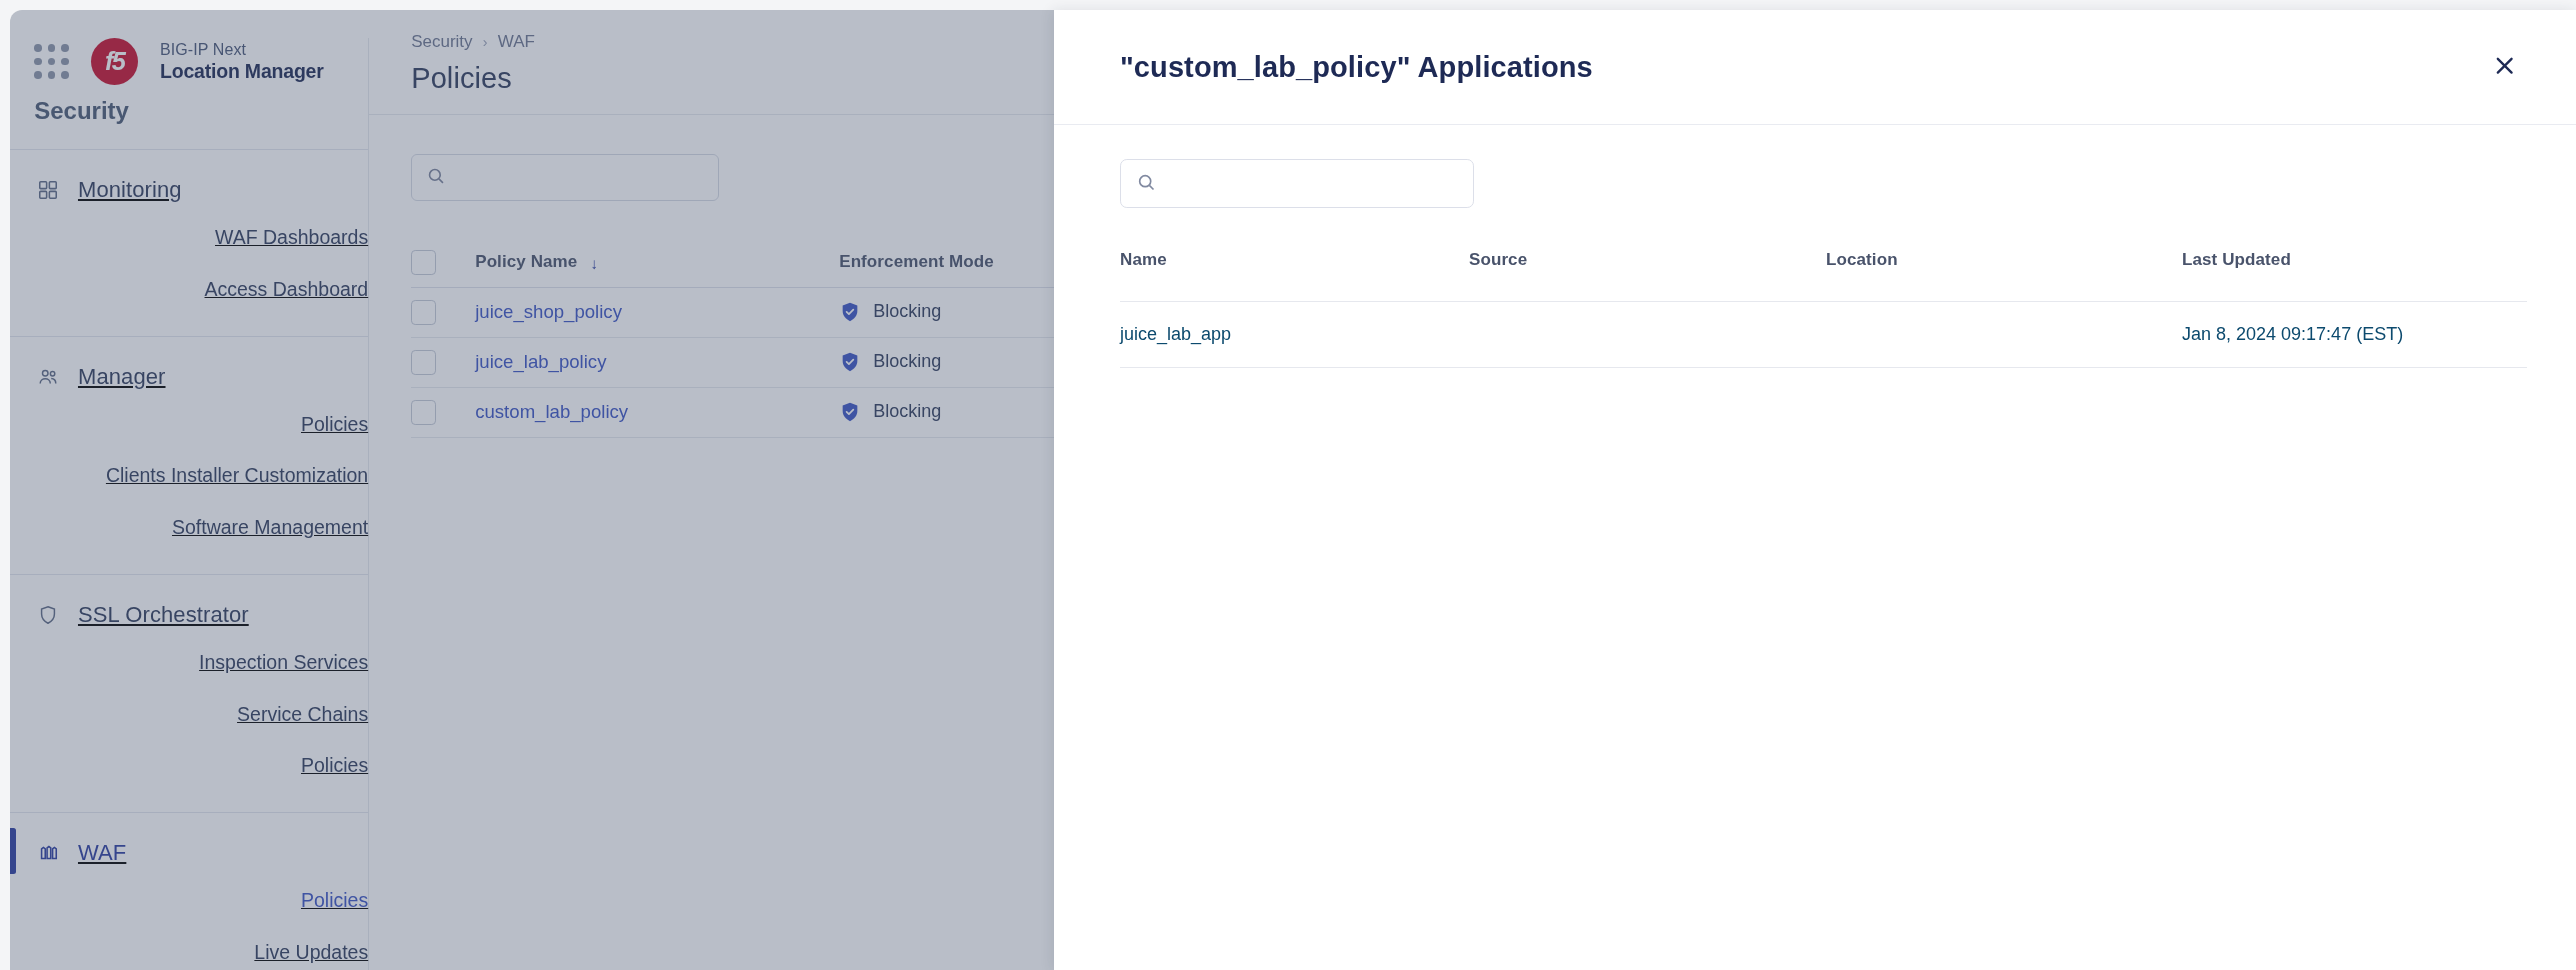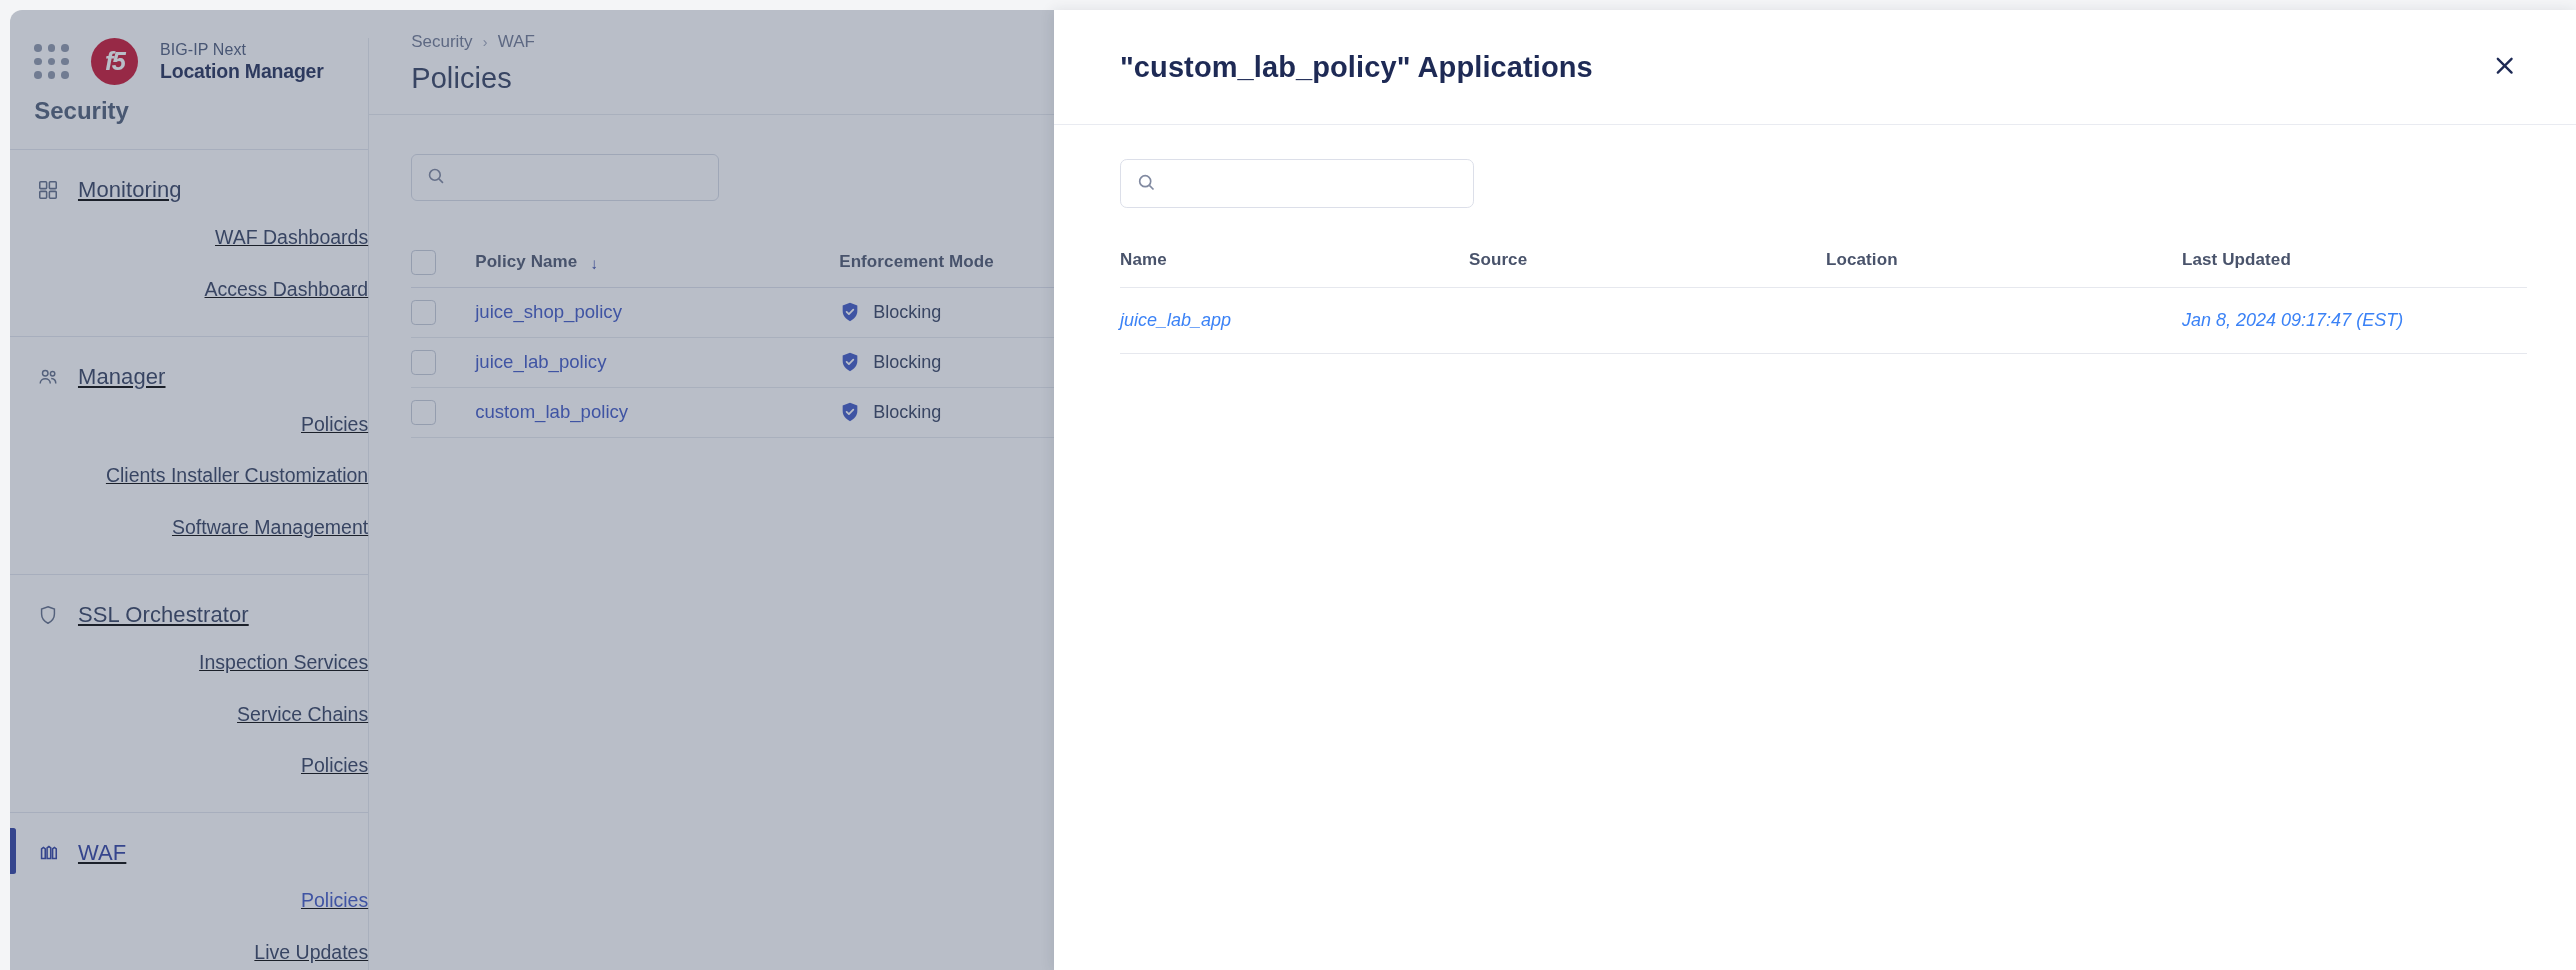--- a/index.html
+++ b/index.html
@@ -201,21 +201,21 @@
   }
   .cb i {
     display: block;
     width: 24.6px; height: 24.6px;
     border: 0.8px solid #c4cad6;
     border-radius: 4.2px;
     background: #fff;
     cursor: pointer;
   }
   .c-name { width: 364px; flex: 0 0 364px; display:flex; align-items:flex-end; gap: 13px;}
-  .c-mode { width: 356px; flex: 0 0 356px; display: flex; align-items: flex-end; gap: 12px; }
+  .c-mode { width: 356px; flex: 0 0 356px; display: flex; align-items: flex-start; gap: 12px; }
   .th {
     font-size: 17px;
     font-weight: 700;
     color: #49536b;
     letter-spacing: 0.1px;
   }
   .sort-arrow { color: #2b3da0; font-size: 15.2px; }
   .link-name {
     font-size: 18.6px;
     color: #3b54c4;
@@ -296,37 +296,36 @@
   .acol-name { width: 349px; flex: 0 0 349px; }
   .acol-source { width: 357px; flex: 0 0 357px; }
   .acol-location { width: 356px; flex: 0 0 356px; }
   .acol-updated { flex: 1 1 auto; }
 
   .arow {
     display: flex;
     align-items: center;
   }
   .arow.head {
-    padding-bottom: 17px;
+    padding-bottom: 31px;
     border-bottom: 0.8px solid #e6e8ee;
   }
   .arow.head > div {
     font-size: 17px;
     font-weight: 700;
     color: #49536b;
     letter-spacing: 0.1px;
   }
   .arow.data {
     height: 66px;
     border-bottom: 0.8px solid #e6e8ee;
   }
   .arow.data > div {
     font-size: 18px;
-    color: #3b82f6;
-    font-style: italic;
+    color: #0c4a6e;
   }
 </style>
 </head>
 <body>
 
 <div id="app">
 
   <nav id="sidebar">
 
     <div class="brand-row">

